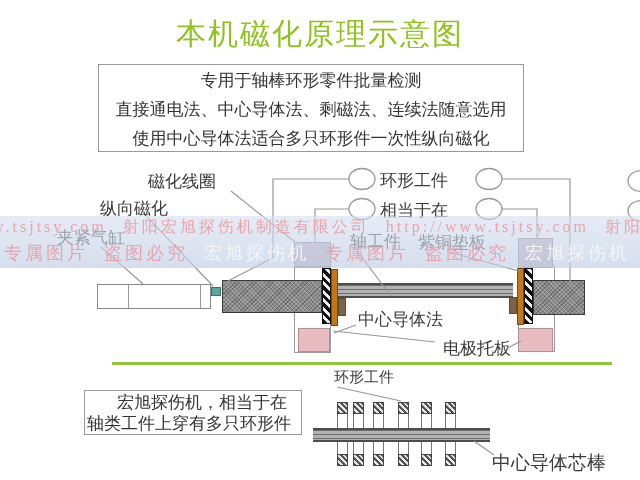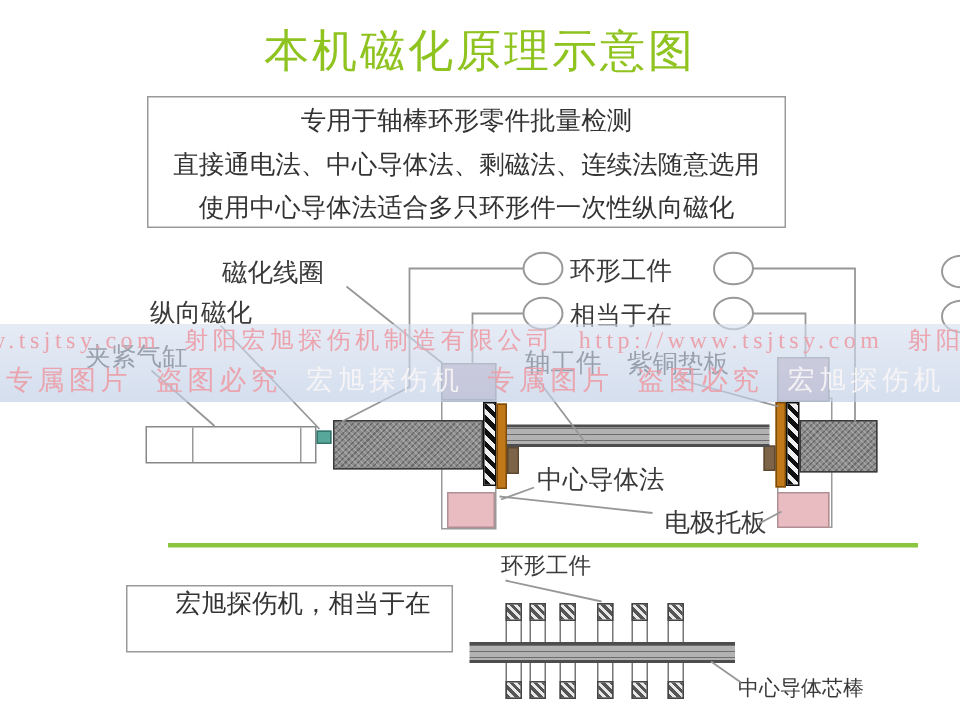--- a/index.html
+++ b/index.html
@@ -87,21 +87,21 @@
 <div class="abs lbl" style="left:148px;top:170px">磁化线圈</div>
 <div class="abs lbl" style="left:100px;top:197px">纵向磁化</div>
 <div class="abs lbl" style="left:57px;top:226px">夹紧气缸</div>
 <div class="abs lbl lbl-big" style="left:380px;top:169px">环形工件</div>
 <div class="abs lbl lbl-big" style="left:380px;top:199px">相当于在</div>
 <div class="abs lbl" style="left:350px;top:230px">轴工件</div>
 <div class="abs lbl" style="left:418px;top:231px">紫铜垫板</div>
 <div class="abs lbl" style="left:358px;top:308px">中心导体法</div>
 <div class="abs lbl" style="left:443px;top:337px">电极托板</div>
 <div class="abs lbl" style="left:334px;top:368px;font-size:15px">环形工件</div>
-<div class="abs lbl" style="left:492px;top:450px;font-size:14px">中心导体芯棒</div>
+<div class="abs lbl" style="left:492px;top:450px;font-size:19px">中心导体芯棒</div>
 
 <svg class="abs" id="lines" width="640" height="480" viewBox="0 0 640 480">
   <g stroke="#979797" stroke-width="1.2" fill="none">
     <polyline points="349,179 273,179 273,258 228,281"></polyline>
     <polyline points="502,179 570,179 570,281"></polyline>
     <polyline points="349,209 315,209 315,243"></polyline>
     <polyline points="502,209 537,209 537,239"></polyline>
     <line x1="231" y1="191" x2="296" y2="243"></line>
     <line x1="147" y1="217" x2="213" y2="286"></line>
     <line x1="101" y1="247" x2="143" y2="284"></line>
@@ -145,20 +145,21 @@
 <div class="abs copper" style="left:517px;top:268px;width:7px;height:57px"></div>
 <div class="abs smallblk" style="left:338px;top:298px;width:8px;height:18px"></div>
 <div class="abs smallblk" style="left:509px;top:297px;width:8px;height:17px"></div>
 
 <div class="abs shaftbar" style="left:338px;top:283px;width:175px;height:15px"></div>
 
 <div class="abs" id="greenline"></div>
 
 <div class="abs" id="notebox">
   <div class="l1">宏旭探伤机，相当于在</div>
+  <div class="l2">轴类工件上穿有多只环形件</div>
 </div>
 
 <div class="abs" style="left:0;top:0;width:640px;height:480px;z-index:1;pointer-events:none">
     <div class="ring" style="left: 337px;">
       <div class="cap top"></div>
       <div class="cap bot"></div>
     </div>
     <div class="ring" style="left: 353px;">
       <div class="cap top"></div>
       <div class="cap bot"></div>

